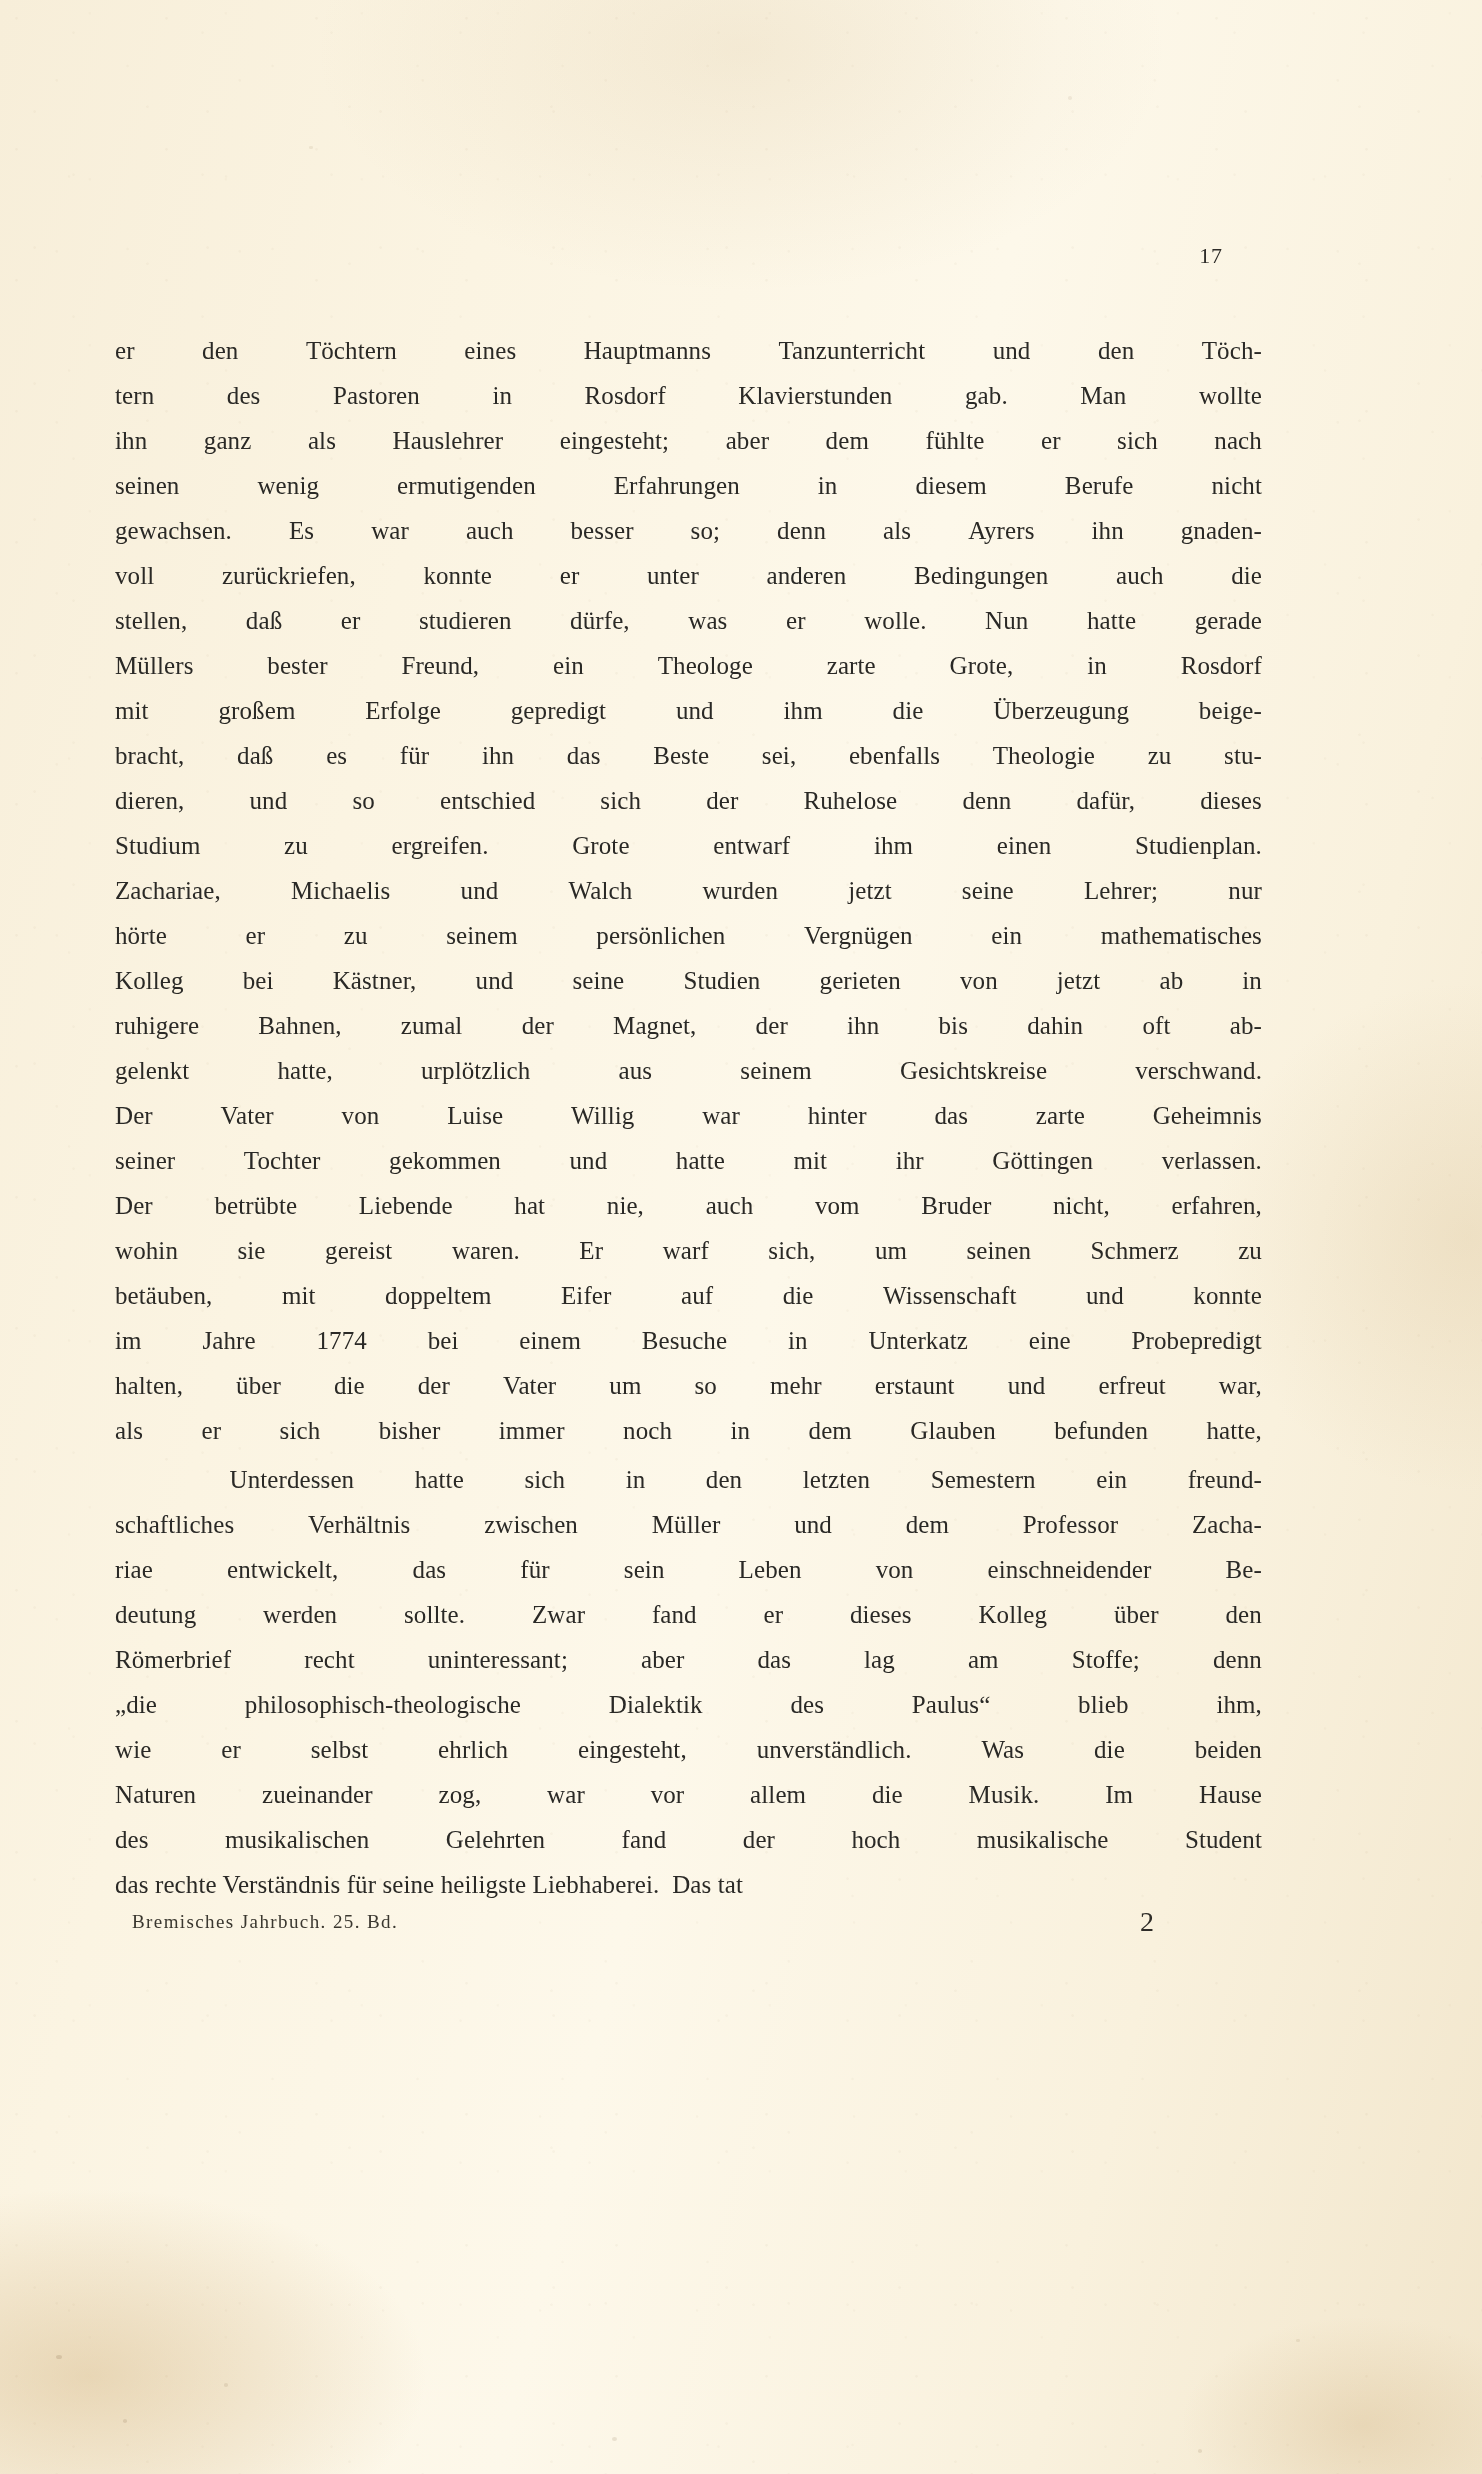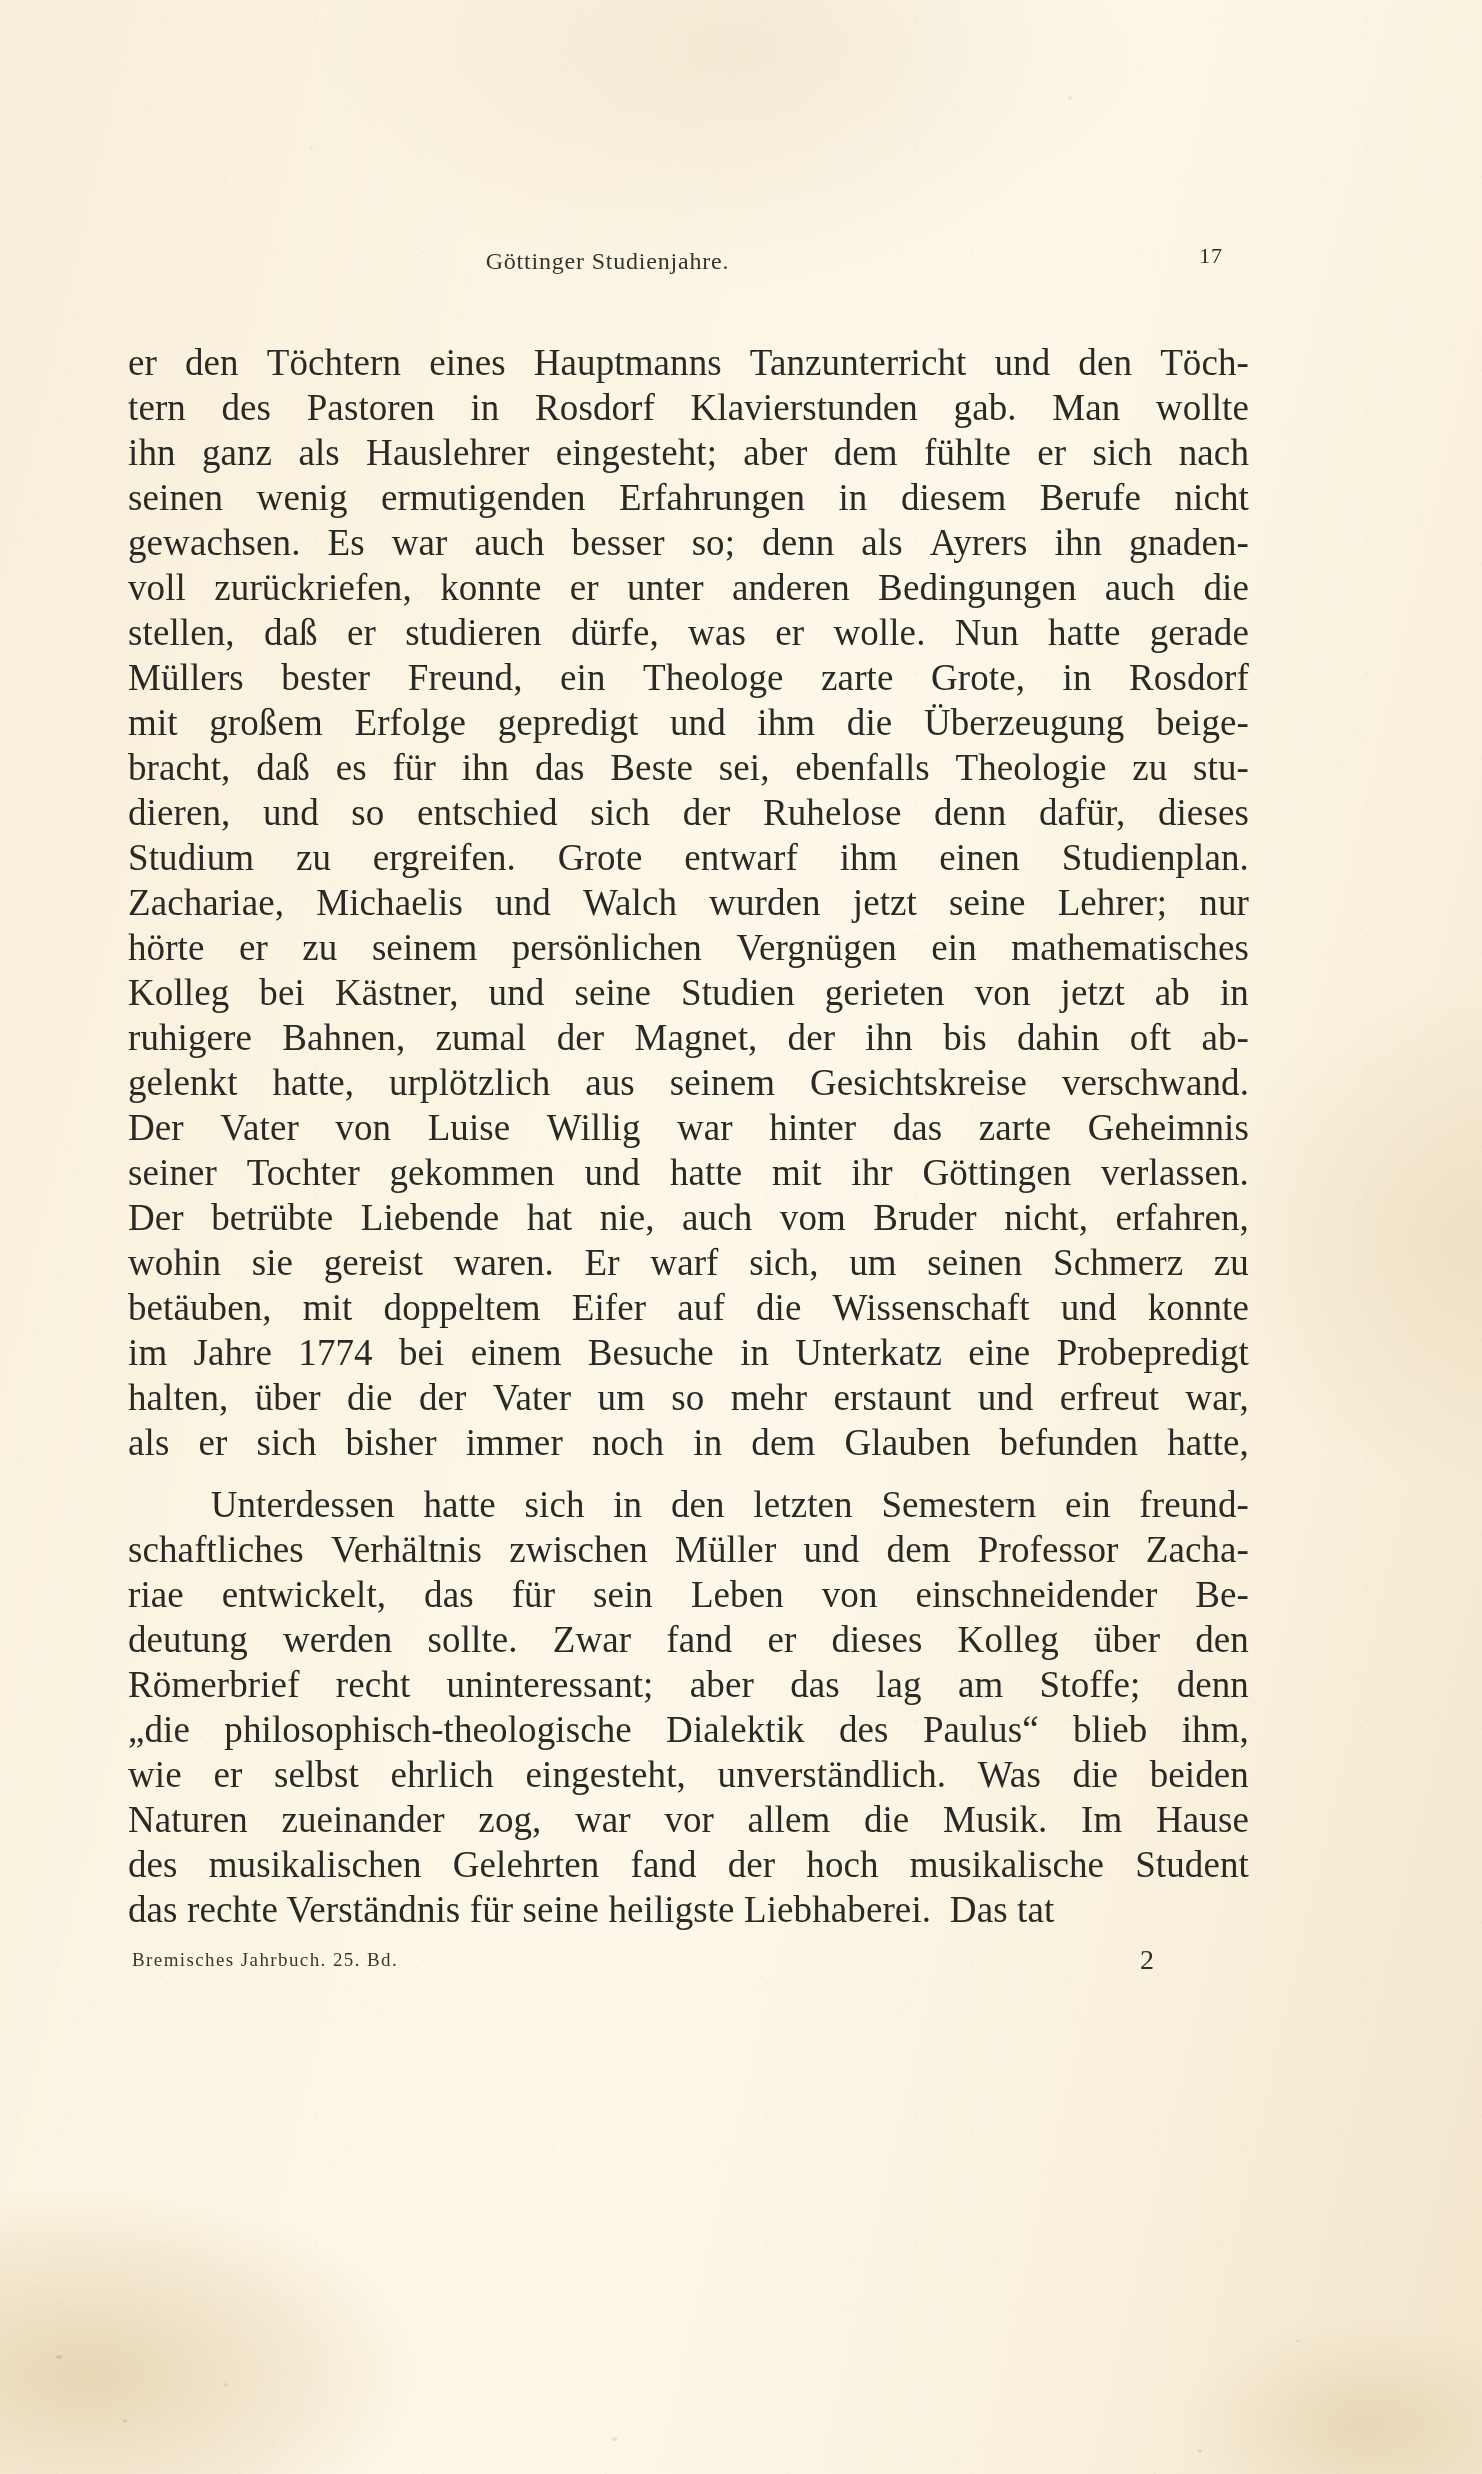--- a/index.html
+++ b/index.html
@@ -78,22 +78,22 @@
     font-size: 22px;
     letter-spacing: 0.9px;
     color: #2e2c28;
   }
 
   
   .body {
     margin-top: 5.2px;
   }
   .para {
-    margin: 17px;
-    font-size: 37px;
+    margin: 4px;
+    font-size: 25px;
     line-height: 45px;
     color: #2a2926;
     letter-spacing: 0.1px;
   }
   .para .ln {
     display: block;
     white-space: pre;
   }
   
   .para .ln.j {
@@ -135,21 +135,20 @@
   <div class="speck" style="left:224px; top:2383px; width:3.5px;  height:3.5px;  opacity:.35;"></div>
   <div class="speck" style="left:612px; top:2437px; width:5.2px;  height:4.3px;  opacity:.40;"></div>
   <div class="speck" style="left:1198px;top:2449px; width:4.3px;  height:3.5px;  opacity:.38;"></div>
   <div class="speck" style="left:1296px;top:2339px; width:3.5px;  height:2.6px;  opacity:.30;"></div>
   <div class="speck" style="left:309px;  top:146px;  width:3.5px;  height:2.6px;  opacity:.28;"></div>
   <div class="speck" style="left:1068px; top:96px;  width:3.5px;  height:3.5px;  opacity:.26;"></div>
 
   <div class="content">
 
     <div class="runhead">
-      <div class="runhead-title">Göttinger Studienjahre.</div>
       <div class="runhead-folio">17</div>
     </div>
 
     <div class="body">
       <p class="para">
           <span class="ln j"><span>er</span><span>den</span><span>Töchtern</span><span>eines</span><span>Hauptmanns</span><span>Tanzunterricht</span><span>und</span><span>den</span><span>Töch-</span></span>
           <span class="ln j"><span>tern</span><span>des</span><span>Pastoren</span><span>in</span><span>Rosdorf</span><span>Klavierstunden</span><span>gab.</span><span>Man</span><span>wollte</span></span>
           <span class="ln j"><span>ihn</span><span>ganz</span><span>als</span><span>Hauslehrer</span><span>eingesteht;</span><span>aber</span><span>dem</span><span>fühlte</span><span>er</span><span>sich</span><span>nach</span></span>
           <span class="ln j"><span>seinen</span><span>wenig</span><span>ermutigenden</span><span>Erfahrungen</span><span>in</span><span>diesem</span><span>Berufe</span><span>nicht</span></span>
           <span class="ln j"><span>gewachsen.</span><span>Es</span><span>war</span><span>auch</span><span>besser</span><span>so;</span><span>denn</span><span>als</span><span>Ayrers</span><span>ihn</span><span>gnaden-</span></span>

